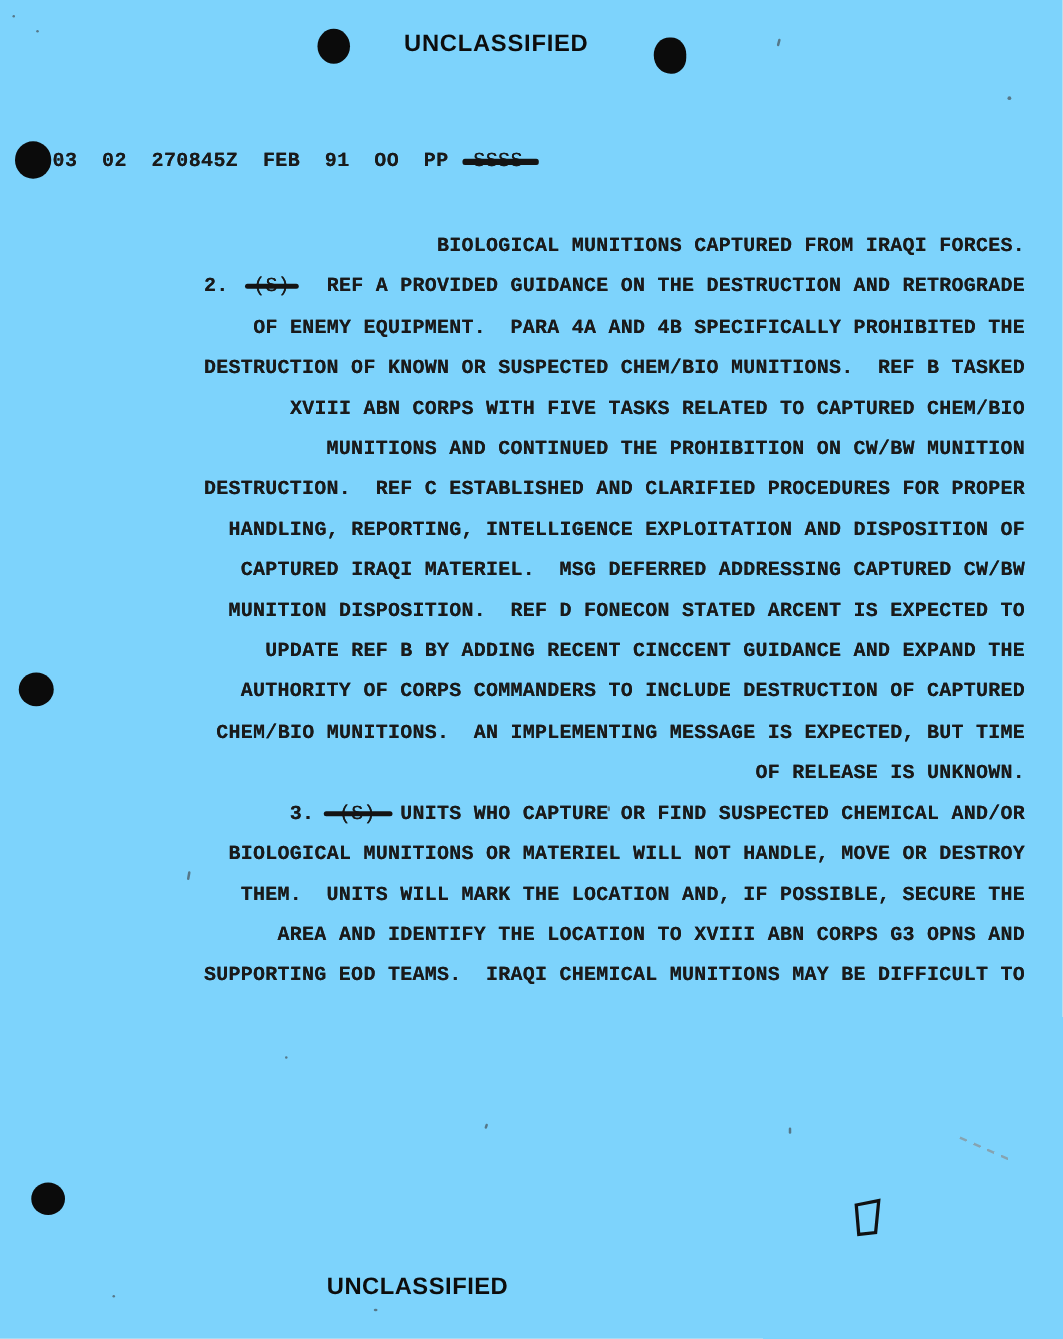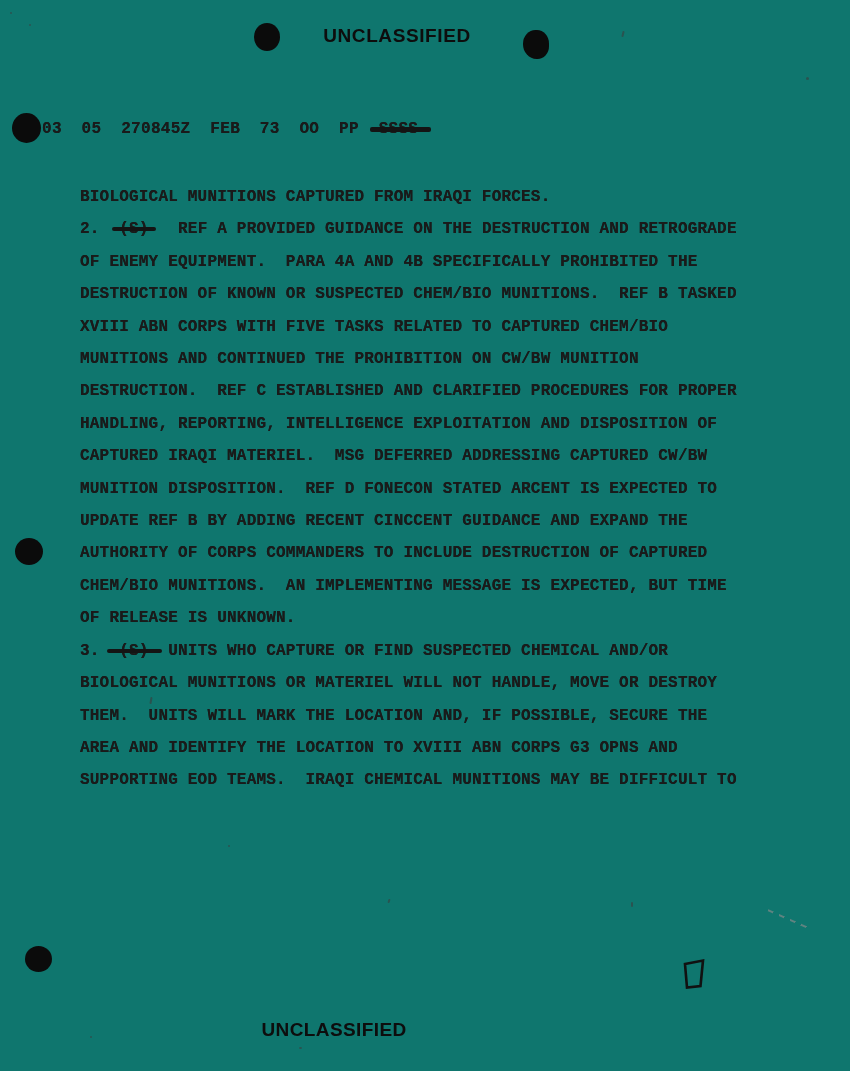--- a/index.html
+++ b/index.html
@@ -1,20 +1,21 @@
 <!DOCTYPE html>
 <html><head>
 <meta charset="utf-8">
 <style>
   html,body{margin:0;padding:0;background:#e8e8e8;}
   .page{
     position:relative; width:850px; height:1071px;
-    background:#0f766e; overflow:hidden;
+    background:#7dd3fc; overflow:hidden;
     font-family:"Liberation Mono","DejaVu Sans Mono",monospace;
     color:#1a1a1a;
+    text-align:right;
   }
   .stamp{
     position:absolute; transform:translateX(-50%);
     font-family:"Liberation Sans","DejaVu Sans",sans-serif;
     font-weight:700; font-size:19px; color:#0d0d0d;
     letter-spacing:.6px; white-space:pre;
   }
   .header-stamp{left:397px; top:25px;}
   .footer-stamp{left:334px; top:1019px; letter-spacing:.4px;}
   .dot{position:absolute; background:#0b0b0b; border-radius:50%;}
@@ -28,21 +29,21 @@
     font-size:16px; font-weight:600; letter-spacing:.3px; white-space:pre;
     text-shadow:0 0 .5px rgba(20,20,20,.85);
   }
   .body-text{
     position:absolute; left:40px; top:181px; width:740px;
     font-size:16px; font-weight:600; line-height:32.4px;
     letter-spacing:.2px; white-space:pre;
     text-shadow:0 0 .5px rgba(20,20,20,.85);
     margin-left:40px;
   }
-  .strike{position:relative; font-weight:700;}
+  .strike{position:relative; font-weight:400;}
   .strike::after{
     content:""; position:absolute; left:-7px; right:-7px;
     top:50%; margin-top:-2px; height:4px; background:#141414; border-radius:2px;
   }
   .strike-wide::after{left:-12px; right:-13px; height:4px;}
   .strike-heavy::after{left:-9px; right:-13px; height:5px; margin-top:-2.5px;}
   .hand-box{position:absolute; left:681px; top:957px;}
   .scratch{
     position:absolute; left:766px; top:918px; width:44px; height:2px;
     background:repeating-linear-gradient(90deg,#8a8a8a 0 6px,transparent 6px 12px);
@@ -56,21 +57,21 @@
 <div class="page">
 
   <div class="stamp header-stamp">UNCLASSIFIED</div>
 
   <div class="dot dot-header-left"></div>
   <div class="dot dot-header-right"></div>
   <div class="dot dot-routing"></div>
   <div class="dot dot-mid"></div>
   <div class="dot dot-bottom"></div>
 
-  <div class="routing"><span>03  05  270845Z  FEB  73  OO  PP  </span><span class="strike strike-heavy">SSSS</span></div>
+  <div class="routing"><span>03  02  270845Z  FEB  91  OO  PP  </span><span class="strike strike-heavy">SSSS</span></div>
 
   <div class="body-text"><div class="line">BIOLOGICAL MUNITIONS CAPTURED FROM IRAQI FORCES.</div><div class="line"><span>2.  </span><span class="strike">(S)</span><span>   REF A PROVIDED GUIDANCE ON THE DESTRUCTION AND RETROGRADE</span></div><div class="line">OF ENEMY EQUIPMENT.  PARA 4A AND 4B SPECIFICALLY PROHIBITED THE</div><div class="line">DESTRUCTION OF KNOWN OR SUSPECTED CHEM/BIO MUNITIONS.  REF B TASKED</div><div class="line">XVIII ABN CORPS WITH FIVE TASKS RELATED TO CAPTURED CHEM/BIO</div><div class="line">MUNITIONS AND CONTINUED THE PROHIBITION ON CW/BW MUNITION</div><div class="line">DESTRUCTION.  REF C ESTABLISHED AND CLARIFIED PROCEDURES FOR PROPER</div><div class="line">HANDLING, REPORTING, INTELLIGENCE EXPLOITATION AND DISPOSITION OF</div><div class="line">CAPTURED IRAQI MATERIEL.  MSG DEFERRED ADDRESSING CAPTURED CW/BW</div><div class="line">MUNITION DISPOSITION.  REF D FONECON STATED ARCENT IS EXPECTED TO</div><div class="line">UPDATE REF B BY ADDING RECENT CINCCENT GUIDANCE AND EXPAND THE</div><div class="line">AUTHORITY OF CORPS COMMANDERS TO INCLUDE DESTRUCTION OF CAPTURED</div><div class="line">CHEM/BIO MUNITIONS.  AN IMPLEMENTING MESSAGE IS EXPECTED, BUT TIME</div><div class="line">OF RELEASE IS UNKNOWN.</div><div class="line"><span>3.  </span><span class="strike strike-wide">(S)</span><span>  UNITS WHO CAPTURE OR FIND SUSPECTED CHEMICAL AND/OR</span></div><div class="line">BIOLOGICAL MUNITIONS OR MATERIEL WILL NOT HANDLE, MOVE OR DESTROY</div><div class="line">THEM.  UNITS WILL MARK THE LOCATION AND, IF POSSIBLE, SECURE THE</div><div class="line">AREA AND IDENTIFY THE LOCATION TO XVIII ABN CORPS G3 OPNS AND</div><div class="line">SUPPORTING EOD TEAMS.  IRAQI CHEMICAL MUNITIONS MAY BE DIFFICULT TO</div></div>
 
   <svg class="hand-box" width="27" height="34" viewBox="0 0 27 34">
     <polygon points="4,7 22,3.5 19.5,29 6,30.5" fill="none" stroke="#111" stroke-width="2.6" stroke-linejoin="miter"></polygon>
   </svg>
 
   <div class="scratch"></div>
 
   <div>

